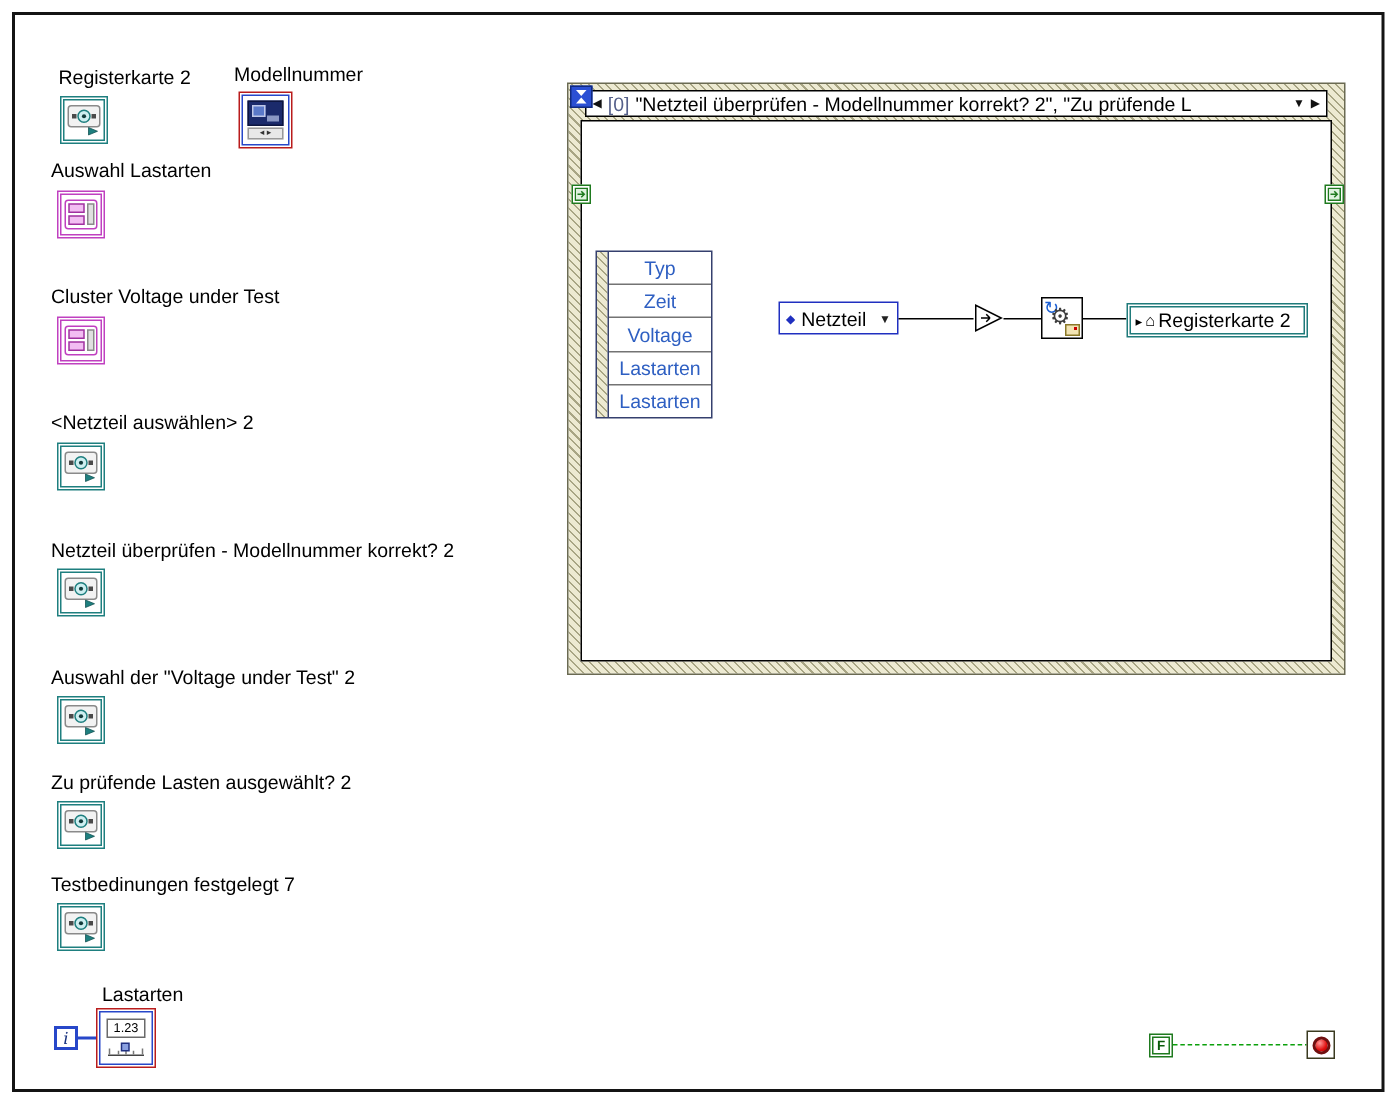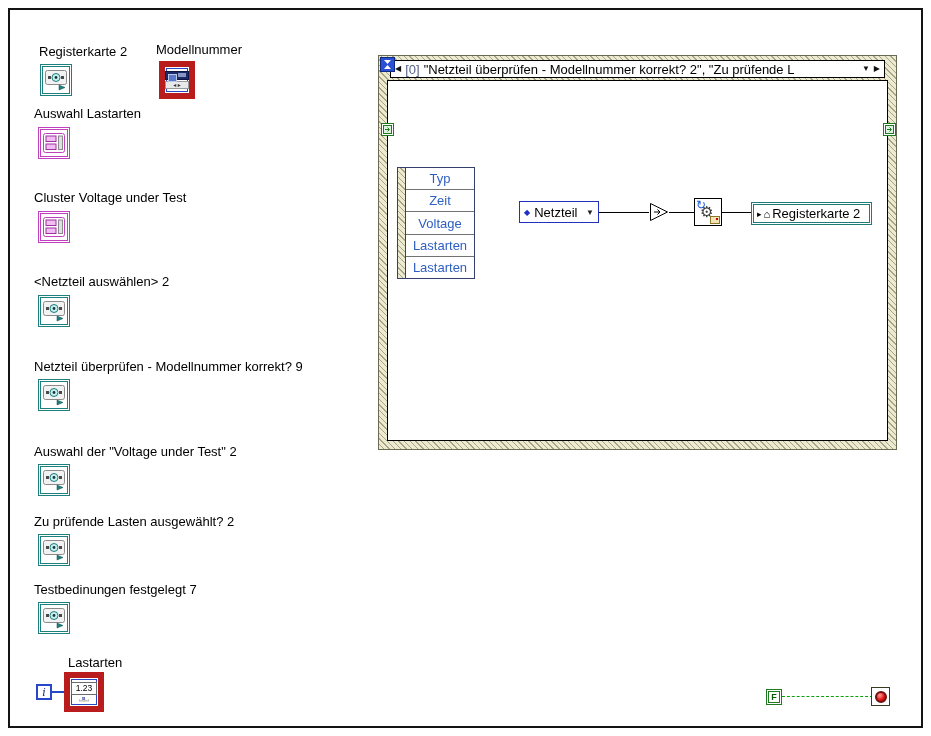--- a/index.html
+++ b/index.html
@@ -10,21 +10,21 @@
   }
   .frame { position:absolute; left:8px; top:8px; width:915px; height:720px;
            border:2px solid #141414; background:#fff; }
   .lbl { position:absolute; font-size:13px; line-height:15px; white-space:nowrap; }
 
   
   .term { position:absolute; background:#fff; padding:1px; }
   .term .in { width:100%; height:100%; display:flex; align-items:center; justify-content:center; }
   .t-teal  { border:1px solid #1e7f7f; } .t-teal  .in { border:1px solid #1e7f7f; }
   .t-pink  { border:1px solid #c040c0; } .t-pink  .in { border:1px solid #c040c0; }
-  .t-blue  { border:6px solid #b91c1c; } .t-blue  .in { border:1px solid #2747c9; }
+  .t-blue  { border:1px solid #b91c1c; } .t-blue  .in { border:1px solid #2747c9; }
 
   .numbox { border:1px solid #6a6a6a; width:26px; height:13px; font-size:8.5px; line-height:11px;
             text-align:center; background:#fff; }
 
   .loopterm { position:absolute; left:36px; top:684px; width:16px; height:16px;
               border:2px solid #2747c9; background:#fff; display:flex; align-items:center; justify-content:center;
               font-family:"DejaVu Serif", serif; font-style:italic; font-size:11px; color:#16307e; }
 
   .wire  { position:absolute; height:1px; background:#000; }
   .wireB { position:absolute; height:2px; background:#2747c9; }
@@ -85,21 +85,21 @@
 </head>
 <body>
 
 <div class="frame"></div>
 
 <div class="lbl" style="left:39px;top:44px">Registerkarte 2</div>
 <div class="lbl" style="left:156px;top:42px">Modellnummer</div>
 <div class="lbl" style="left:34px;top:106px">Auswahl Lastarten</div>
 <div class="lbl" style="left:34px;top:190px">Cluster Voltage under Test</div>
 <div class="lbl" style="left:34px;top:274px">&lt;Netzteil auswählen&gt; 2</div>
-<div class="lbl" style="left:34px;top:359px">Netzteil überprüfen - Modellnummer korrekt? 9</div>
+<div class="lbl" style="left:34px;top:359px">Netzteil überprüfen - Modellnummer korrekt? 2</div>
 <div class="lbl" style="left:34px;top:444px">Auswahl der "Voltage under Test" 2</div>
 <div class="lbl" style="left:34px;top:514px">Zu prüfende Lasten ausgewählt? 2</div>
 <div class="lbl" style="left:34px;top:582px">Testbedinungen festgelegt 7</div>
 <div class="lbl" style="left:68px;top:655px">Lastarten</div>
 
 <div class="term t-teal" style="left:40px;top:64px;width:32px;height:32px">
   <div class="in">
       <svg width="24" height="22" viewBox="0 0 24 22">
     <rect x="1.5" y="1.5" width="21" height="14" rx="2" fill="#f2f2f2" stroke="#8a8a8a"></rect>
     <rect x="4" y="7" width="3" height="3" fill="#4a4a4a"></rect>

